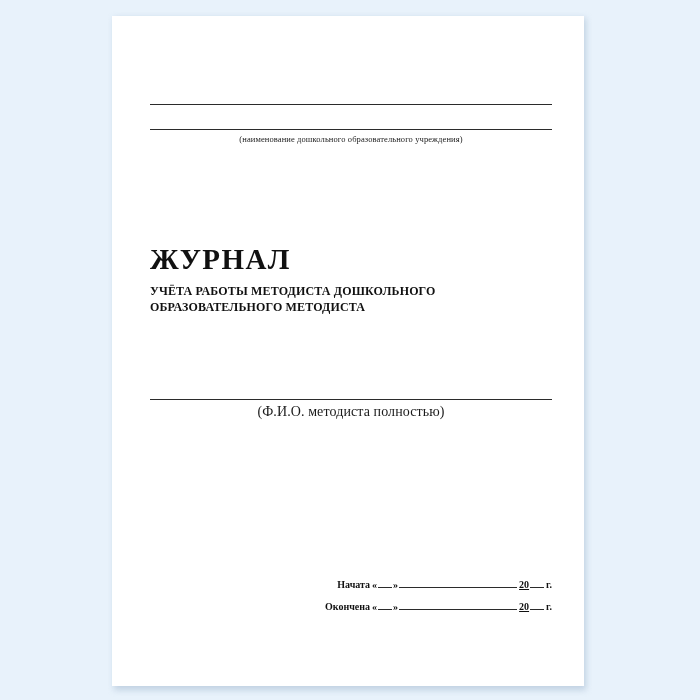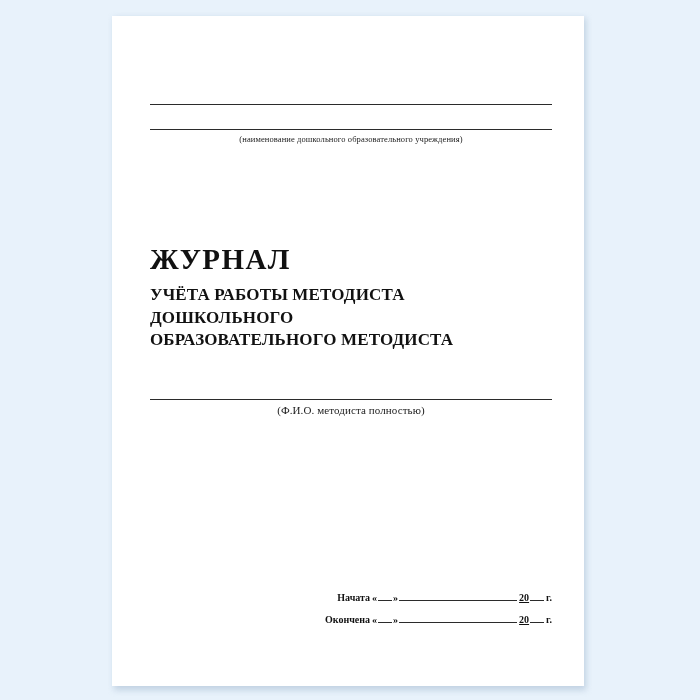--- a/index.html
+++ b/index.html
@@ -67,33 +67,32 @@
   }
   .title-main {
     font-size: 29px;
     font-weight: bold;
     letter-spacing: 1.4px;
     color: #111;
     line-height: 1.05;
   }
   .title-sub {
     margin-top: 10px;
-    font-size: 17px;
+    font-size: 12px;
     font-weight: bold;
     color: #111;
     line-height: 1.32;
     letter-spacing: 0.15px;
   }
   .rule-3 { position: absolute; top: 383px; left: 0; right: 0; }
-  .caption-fio { top: 388px; font-size: 11px; }
+  .caption-fio { top: 388px; font-size: 14px; }
   .footer-block {
     position: absolute;
     left: 0; right: 0;
     top: 562px;
-    margin-top: 13px;
   }
   .footer-row {
     display: flex;
     justify-content: flex-end;
     align-items: baseline;
     font-size: 10px;
     font-weight: bold;
     color: #111;
     margin-bottom: 10px;
     white-space: nowrap;

